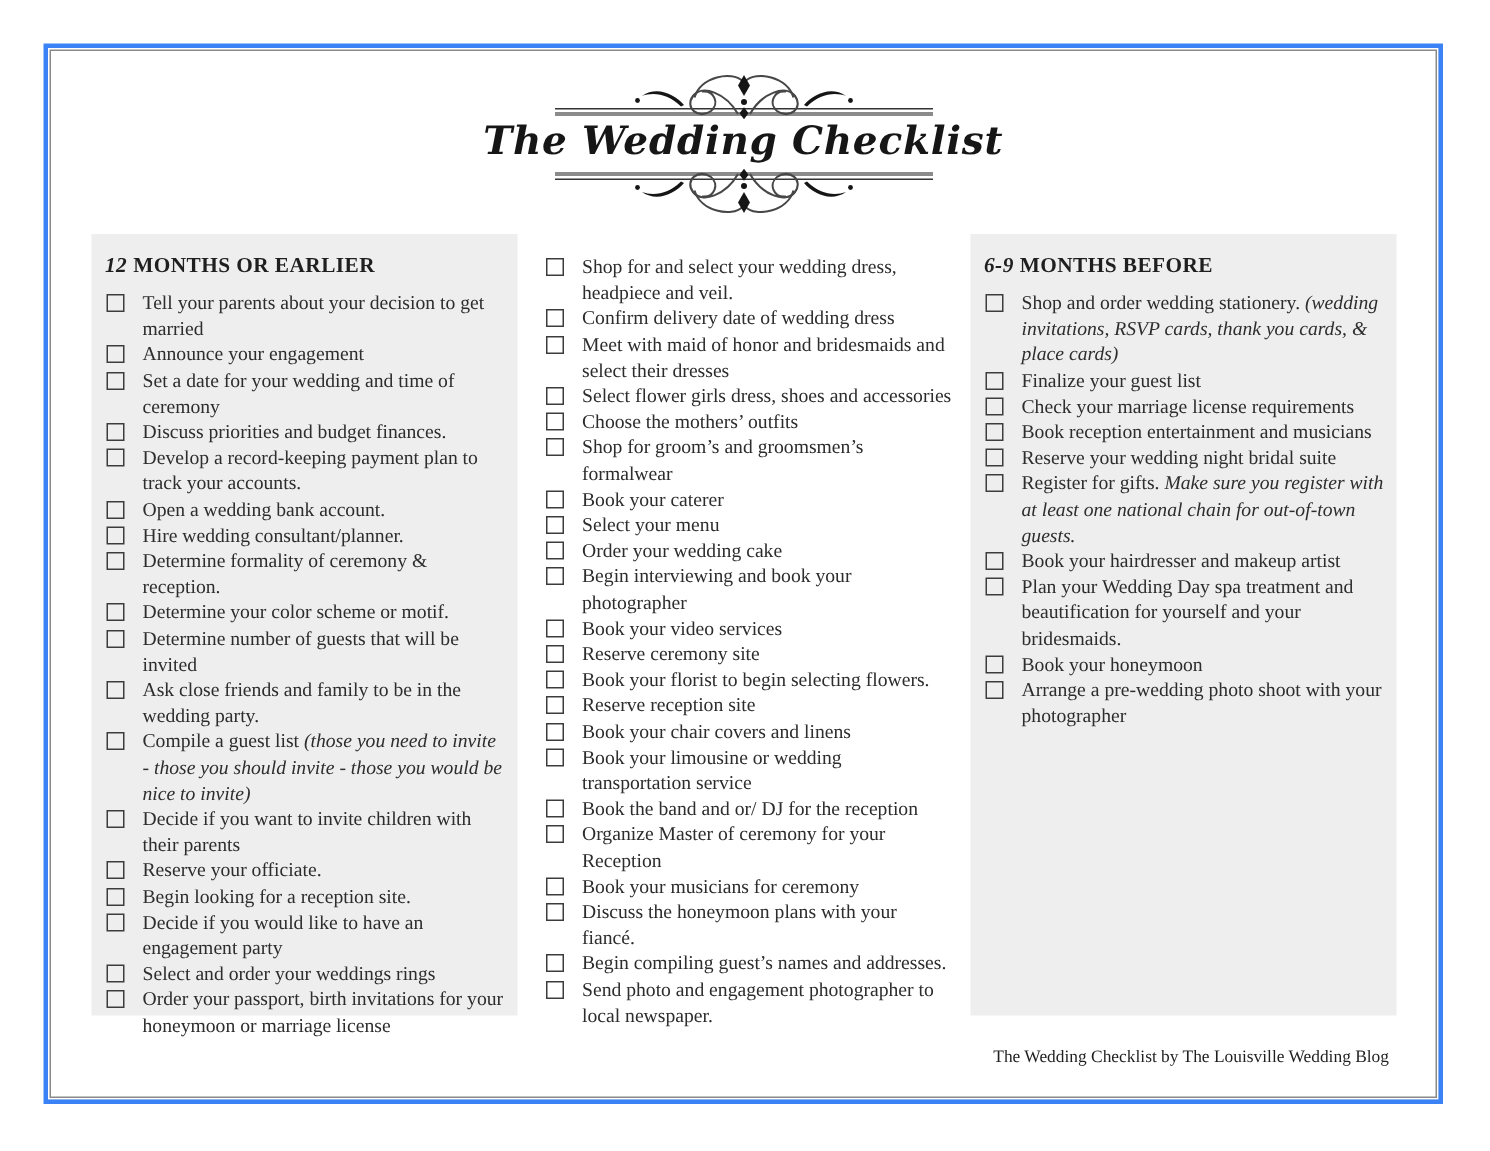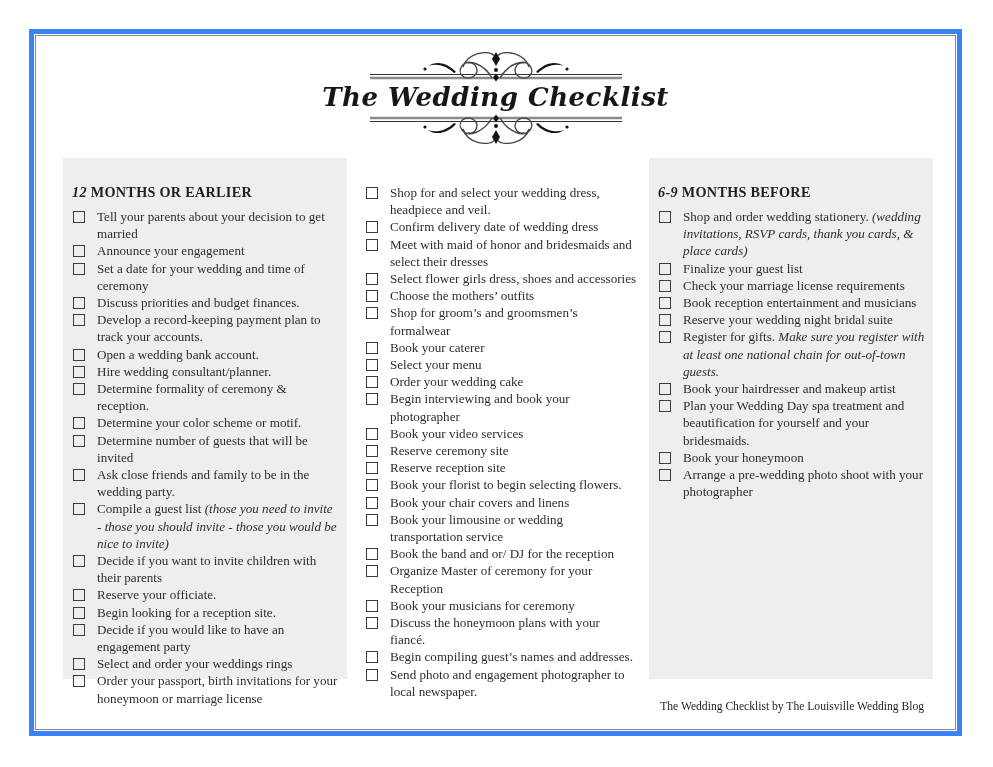--- a/index.html
+++ b/index.html
@@ -1,26 +1,26 @@
 <!DOCTYPE html>
 <html><head>
 <meta charset="utf-8">
 <style>
   html,body{margin:0;padding:0;background:#ffffff;}
   body{width:993px;height:767px;position:relative;font-family:"Liberation Serif",serif;-webkit-font-smoothing:antialiased;}
   .page{position:absolute;left:29px;top:29px;width:933px;height:707px;background:#fff;
-        border:5px solid #3b82f6;box-shadow:inset 0 0 0 1px #fff, inset 0 0 0 2px #8a8a8a;box-sizing:border-box;}
+        border:3px solid #3b82f6;box-shadow:inset 0 0 0 1px #fff, inset 0 0 0 2px #8a8a8a;box-sizing:border-box;}
   .masthead{position:absolute;left:50%;top:13px;transform:translateX(-50%);width:256px;height:102px;}
   .masthead svg{position:absolute;left:0;width:256px;height:42px;}
   .flourish-top{top:0;}
   .flourish-bottom{bottom:0;transform:scaleY(-1);}
   .doc-title{position:absolute;left:50%;top:50%;transform:translate(-50%,-54%);white-space:nowrap;
              font-family:"DejaVu Serif","Liberation Serif",serif;font-style:italic;font-weight:600;
              font-size:26px;color:#161616;letter-spacing:.5px;}
-  .col{position:absolute;top:124px;height:521px;width:284px;box-sizing:border-box;padding:26px 8px 0 8px;}
+  .col{position:absolute;top:124px;height:521px;width:284px;box-sizing:border-box;padding:13px 8px 0 8px;}
   .col.gray{background:#eeeeee;}
   .col1{left:29px;}
   .col2{left:322px;width:289px;background:#ffffff;}
   .col3{left:615px;}
   .col-head{font-size:14.2px;font-weight:bold;color:#1f1f1f;letter-spacing:.3px;margin:0 0 7px 1px;}
   .col-head i{font-style:italic;margin-right:4px;font-weight:bold;}
   .item{display:flex;align-items:flex-start;font-size:13.1px;line-height:17.2px;color:#2d2d2d;}
   .cbx{flex:0 0 auto;width:10px;height:10px;border:1.4px solid #3c3c3c;margin:3px 12px 0 2px;background:transparent;}
   .itm-text{flex:1 1 auto;}
   .itm-text i{font-style:italic;}
@@ -192,25 +192,25 @@
         <div class="item">
           <span class="cbx"></span>
           <span class="itm-text">Book your video services</span>
         </div>
         <div class="item">
           <span class="cbx"></span>
           <span class="itm-text">Reserve ceremony site</span>
         </div>
         <div class="item">
           <span class="cbx"></span>
+          <span class="itm-text">Book your florist to begin selecting flowers.</span>
+        </div>
+        <div class="item">
+          <span class="cbx"></span>
           <span class="itm-text">Reserve reception site</span>
-        </div>
-        <div class="item">
-          <span class="cbx"></span>
-          <span class="itm-text">Book your florist to begin selecting flowers.</span>
         </div>
         <div class="item">
           <span class="cbx"></span>
           <span class="itm-text">Book your chair covers and linens</span>
         </div>
         <div class="item">
           <span class="cbx"></span>
           <span class="itm-text">Book your limousine or wedding transportation service</span>
         </div>
         <div class="item">

